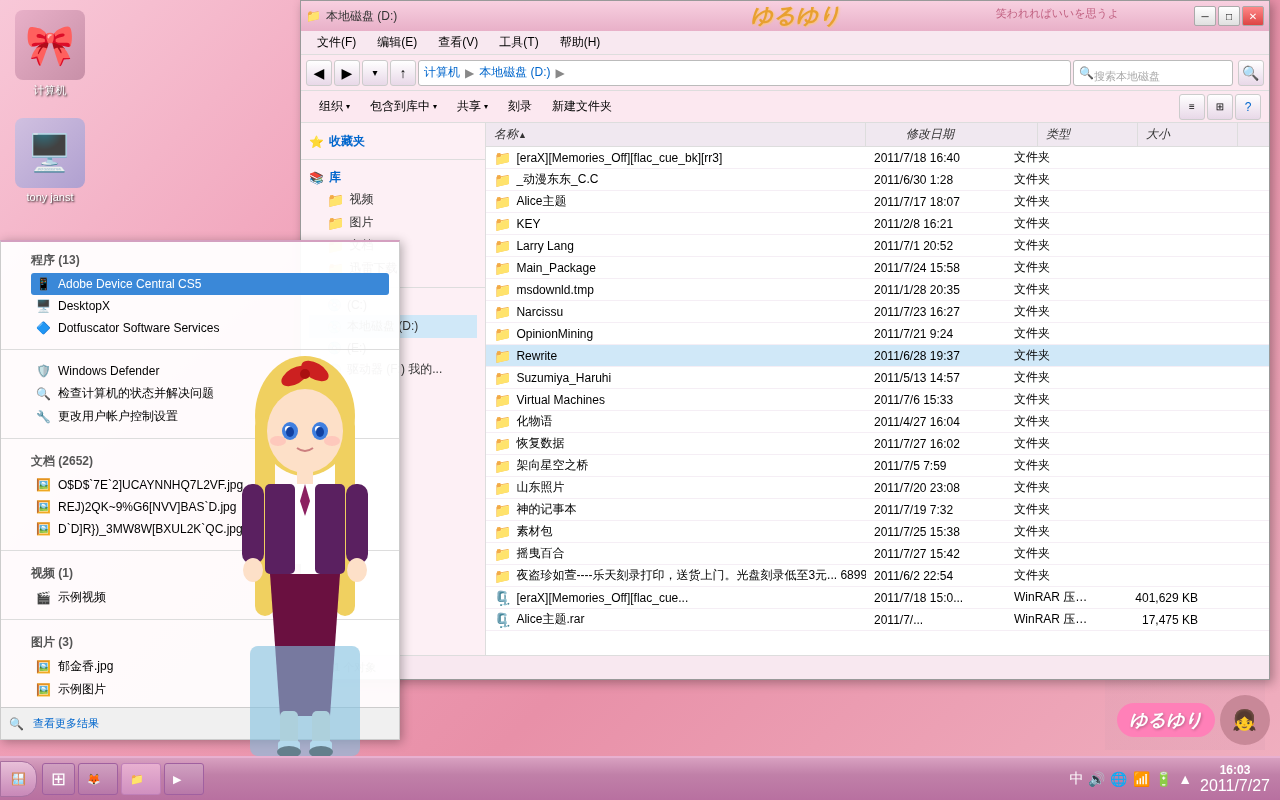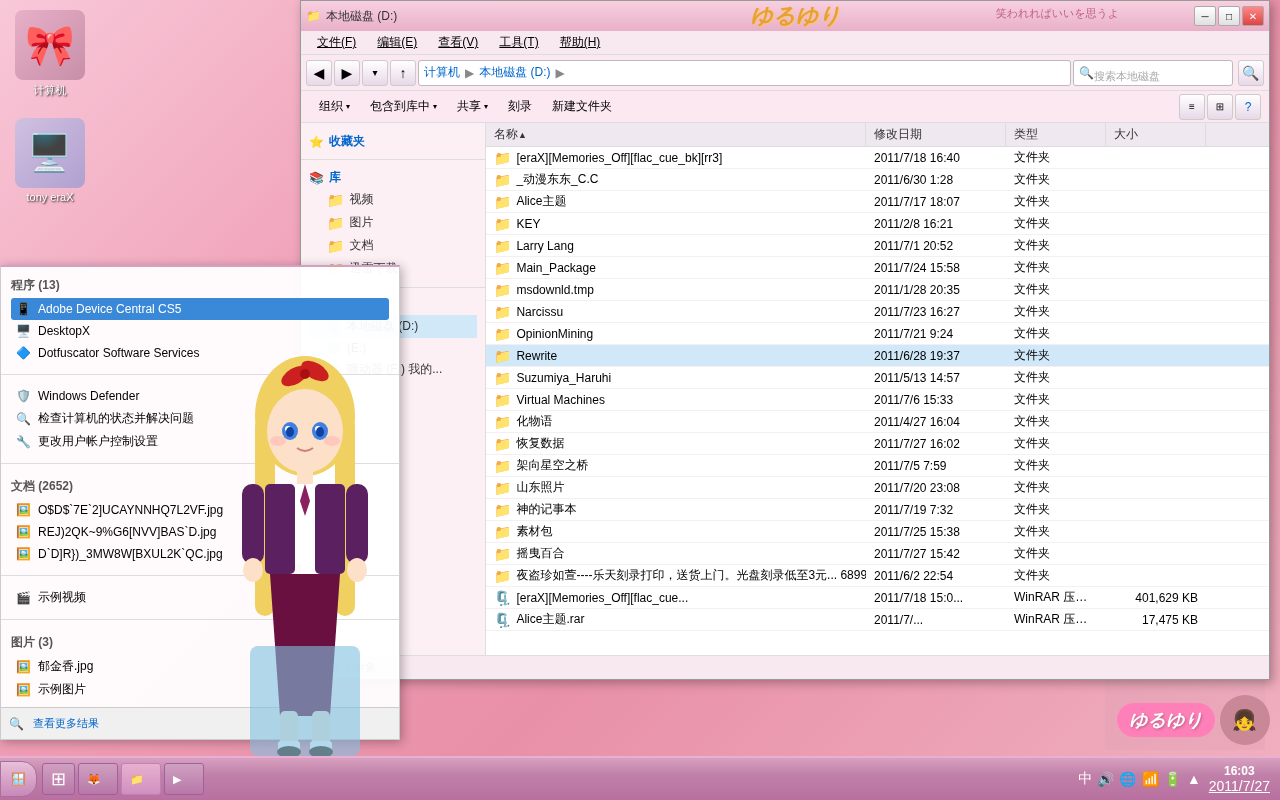--- a/index.html
+++ b/index.html
@@ -63,20 +63,21 @@
       min-height: 400px;
       background: rgba(255,255,255,0.95);
       border: 1px solid #ccc;
       border-top: 2px solid #d4a0c0;
       z-index: 100;
       box-shadow: 2px 2px 10px rgba(0,0,0,0.3);
     }
 
     .start-menu-section {
       padding: 6px 10px;
+      margin-left: 20px;
     }
     .start-menu-section-title {
       color: #555;
       font-weight: bold;
       font-size: 12px;
       padding: 4px 0;
     }
     .start-menu-item {
       display: flex;
       align-items: center;
@@ -186,21 +187,20 @@
       padding: 0 8px;
       gap: 5px;
       border-bottom: 1px solid #ddd;
       flex-shrink: 0;
     }
     .menu-item {
       padding: 2px 8px;
       cursor: pointer;
       font-size: 12px;
       border-radius: 2px;
-      text-decoration: underline;
     }
 
     
     .toolbar {
       height: 36px;
       background: #fce8f0;
       display: flex;
       align-items: center;
       padding: 0 5px;
       gap: 2px;
@@ -320,33 +320,34 @@
       background: white;
     }
     .file-list-header {
       display: flex;
       background: #f0e8f0;
       border-bottom: 1px solid #ddd;
       height: 24px;
       align-items: center;
       position: sticky;
       top: 0;
+      font-style: italic;
     }
     .file-col-header {
       padding: 0 8px;
       font-size: 12px;
       color: #333;
       border-right: 1px solid #ddd;
       height: 100%;
       display: flex;
       align-items: center;
       cursor: pointer;
     }
     .col-name { width: 380px; }
-    .col-date { width: 140px; }
+    .col-date { width: 140px; margin-left: 32px; }
     .col-type { width: 100px; }
     .col-size { width: 100px; }
 
     .file-row {
       display: flex;
       align-items: center;
       height: 22px;
       border-bottom: 1px solid #f5eef5;
       cursor: pointer;
     }
@@ -450,21 +451,21 @@
       color: white;
       cursor: pointer;
     }
     .clock {
       color: white;
       font-size: 12px;
       text-align: center;
       min-width: 60px;
     }
     .clock-time { font-weight: bold; }
-    .clock-date { font-size: 14px; text-decoration: underline; }
+    .clock-date { font-size: 16px; }
 
     
     .bottom-logo {
       position: absolute;
       bottom: 55px;
       right: 10px;
       display: flex;
       align-items: center;
       gap: 5px;
       z-index: 5;
@@ -489,21 +490,21 @@
       <div class="icon-img" style="background:linear-gradient(135deg,#e8b0c8,#c890a8);">
 
         <div style="font-size:40px;line-height:1;">🎀</div>
       </div>
       <span class="icon-label">计算机</span>
     </div>
     <div class="desktop-icon" style="margin-top:5px;">
       <div class="icon-img" style="background:linear-gradient(135deg,#d0c0e0,#b0a0d0);">
         <div style="font-size:36px;line-height:1;">🖥️</div>
       </div>
-      <span class="icon-label">tony eraX</span>
+      <span class="icon-label">tony janst</span>
     </div>
   </div>
 
   <div style="position:absolute;bottom:50px;right:15px;width:160px;height:480px;z-index:4;">
     <div style="width:100%;height:100%;background:linear-gradient(to bottom,transparent 0%,rgba(220,160,180,0.3) 100%);display:flex;flex-direction:column;align-items:center;justify-content:center;">
 
       <div style="font-size:120px;line-height:1;opacity:0.6;">👧</div>
     </div>
   </div>
 
@@ -880,20 +881,21 @@
         <span>REJ)2QK~9%G6[NVV]BAS`D.jpg</span>
       </div>
       <div class="start-menu-item">
         <span class="item-icon">🖼️</span>
         <span>D`D]R})_3MW8W[BXUL2K`QC.jpg</span>
       </div>
     </div>
     <hr class="section-divider">
 
     <div class="start-menu-section">
+      <div class="start-menu-section-title">视频 (1)</div>
       <div class="start-menu-item">
         <span class="item-icon">🎬</span>
         <span>示例视频</span>
       </div>
     </div>
     <hr class="section-divider">
 
     <div class="start-menu-section">
       <div class="start-menu-section-title">图片 (3)</div>
       <div class="start-menu-item">

